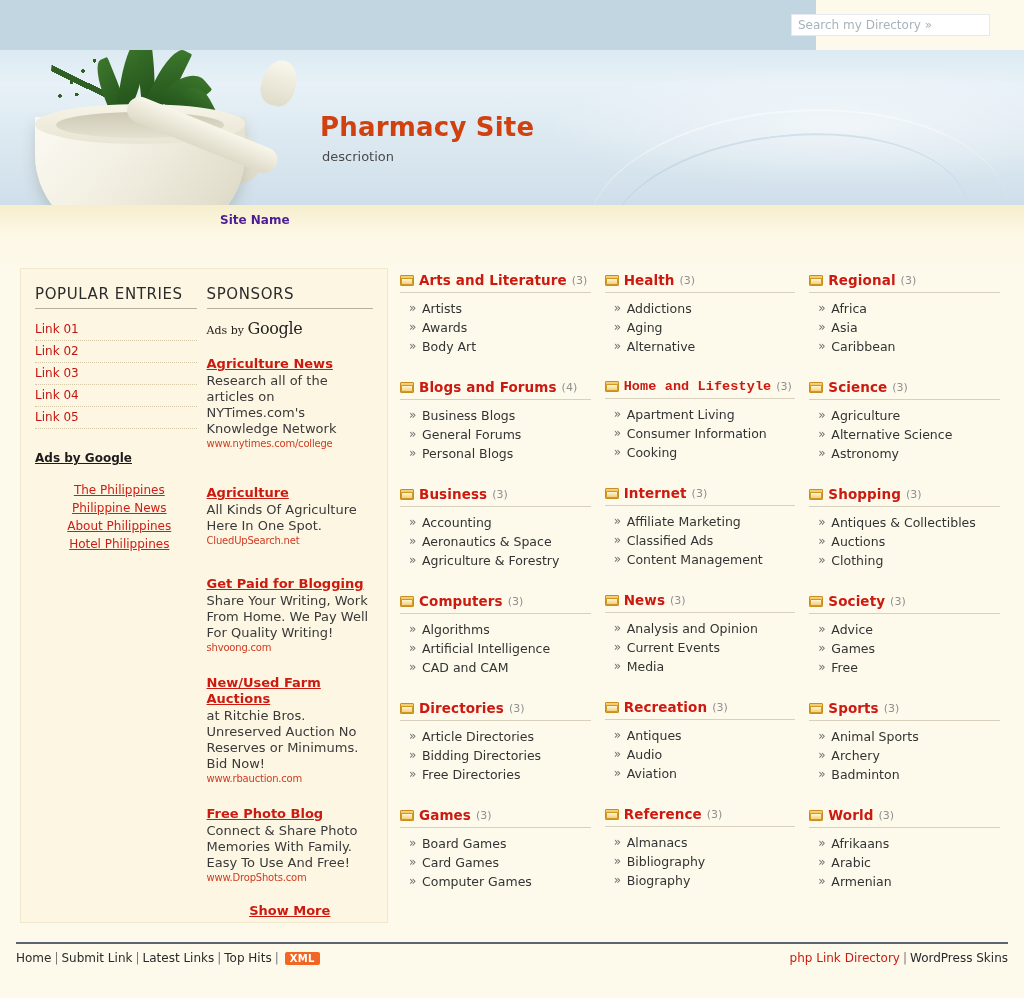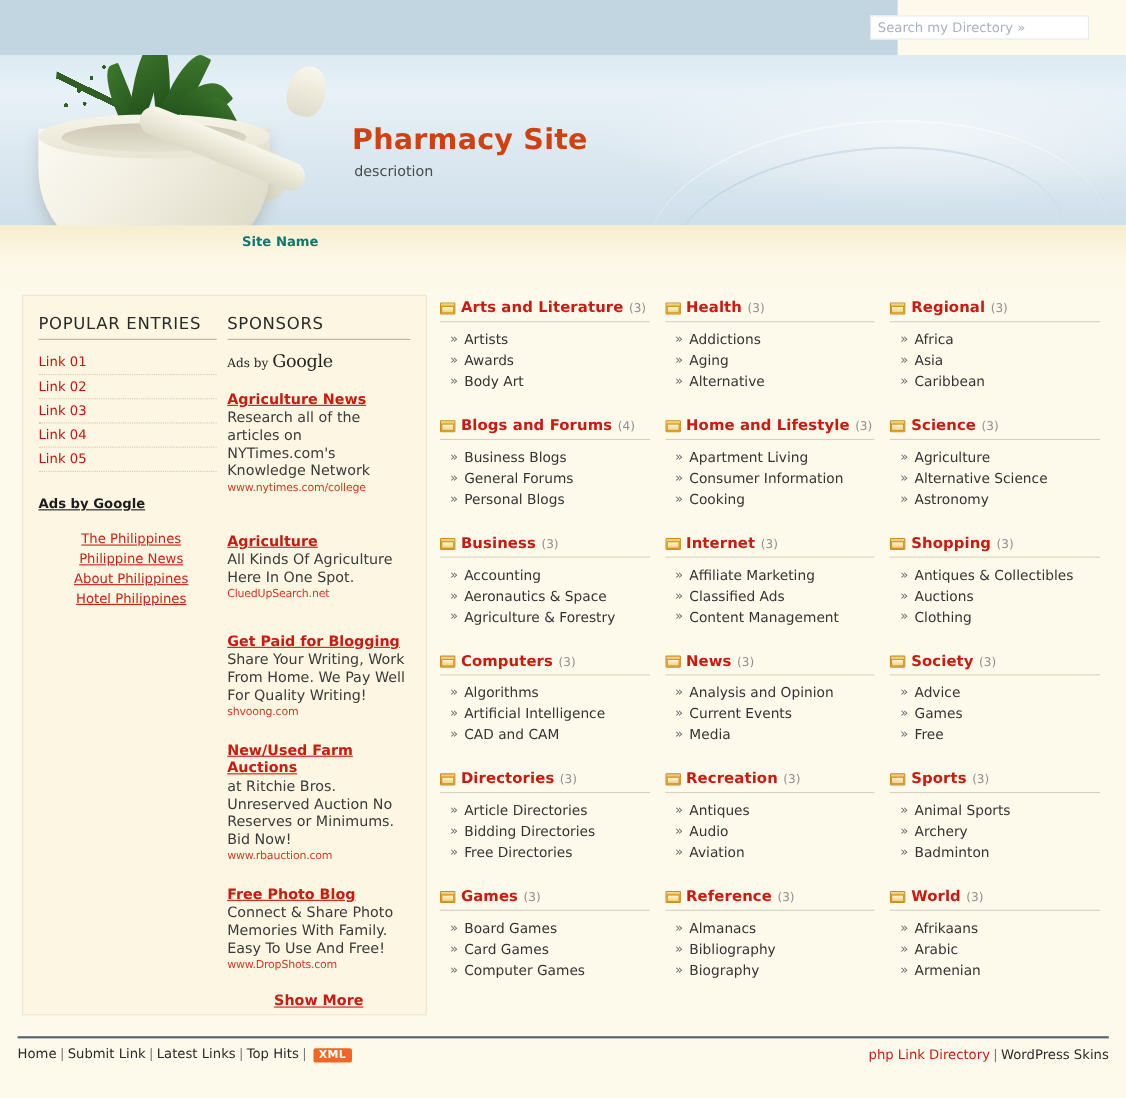--- a/index.html
+++ b/index.html
@@ -128,21 +128,21 @@
     transform:rotate(6deg);
   }
 
   
   .page-body{
     position:absolute; left:0; top:205px; width:1024px; height:793px;
     background:linear-gradient(to bottom,#f6eecd 0%, #fdf8e6 30px, #fdfaec 70px, #fdfaec 100%);
   }
   .site-name{
     position:absolute; left:220px; top:213px;
-    font-size:12px; font-weight:bold; color:#0f766e;
+    font-size:12px; font-weight:bold; color:#4c1d95;
   }
 
   
   .left-panel{
     position:absolute; left:20px; top:268px; width:368px; height:655px;
     background:#fdf6e3;
     border:1px solid #f1e7cc;
   }
   .lp-cols{ display:flex; padding:16px 14px 0 14px; }
   .col-popular{ width:175px; padding-right:10px; }
@@ -449,21 +449,21 @@
           <li class="sub-item"><span class="chev">»</span><span>Aging</span></li>
           <li class="sub-item"><span class="chev">»</span><span>Alternative</span></li>
         </ul>
       </div>
       <div class="cat-block">
         <div class="cat-head">
           <span class="folder-icon">
             <span class="fback"></span>
             <span class="ffront"></span>
           </span>
-          <a class="cat-title" href="#" style="text-decoration: none;">Home and Lifestyle</a>
+          <a class="cat-title" href="#" style="text-decoration: none; font-family: Liberation Mono, monospace;">Home and Lifestyle</a>
           <span class="cat-count">(3)</span>
         </div>
         <ul class="sub-list">
           <li class="sub-item"><span class="chev">»</span><span>Apartment Living</span></li>
           <li class="sub-item"><span class="chev">»</span><span>Consumer Information</span></li>
           <li class="sub-item"><span class="chev">»</span><span>Cooking</span></li>
         </ul>
       </div>
       <div class="cat-block">
         <div class="cat-head">

